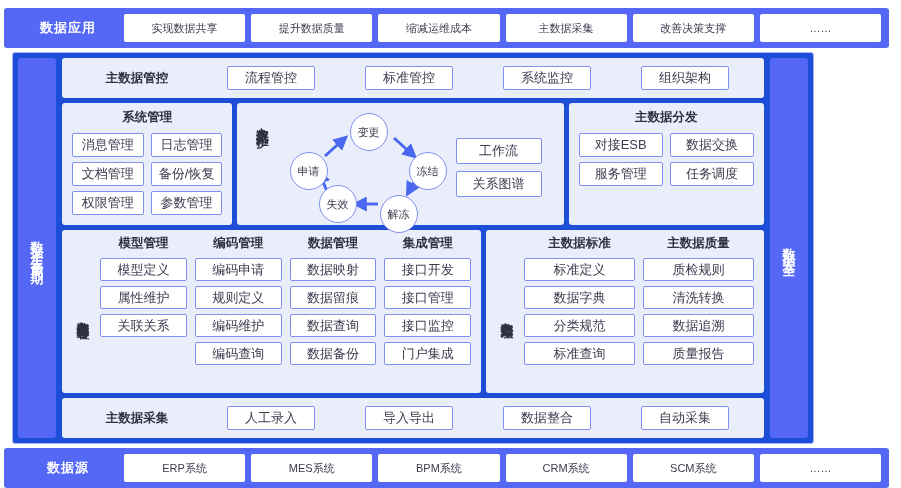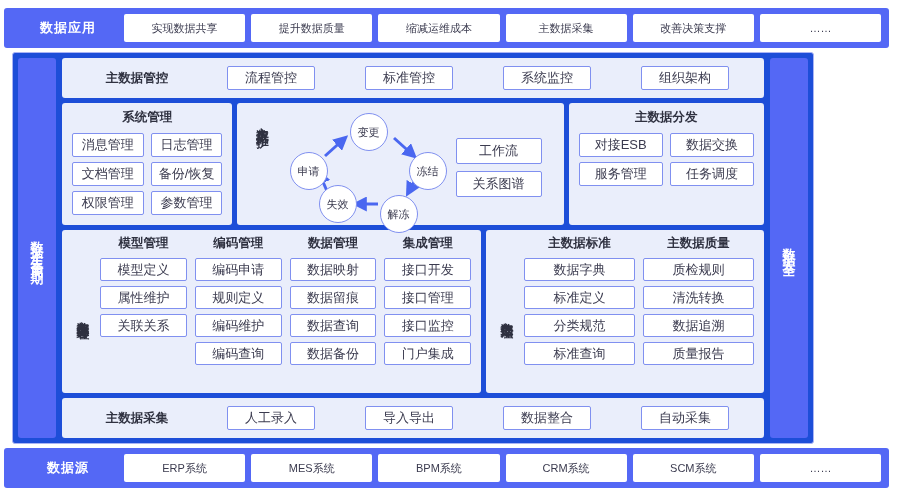--- a/index.html
+++ b/index.html
@@ -288,22 +288,22 @@
               <div class="chip">门户集成</div>
             </div>
           </div>
         </div>
 
         <div class="panel" id="p-govern">
           <div class="vlabel2">主数据治理</div>
           <div class="colset">
             <div class="col">
               <div class="col-title">主数据标准</div>
+              <div class="chip">标准定义</div>
               <div class="chip">数据字典</div>
-              <div class="chip">标准定义</div>
               <div class="chip">分类规范</div>
               <div class="chip">标准查询</div>
             </div>
             <div class="col">
               <div class="col-title">主数据质量</div>
               <div class="chip">质检规则</div>
               <div class="chip">清洗转换</div>
               <div class="chip">数据追溯</div>
               <div class="chip">质量报告</div>
             </div>

